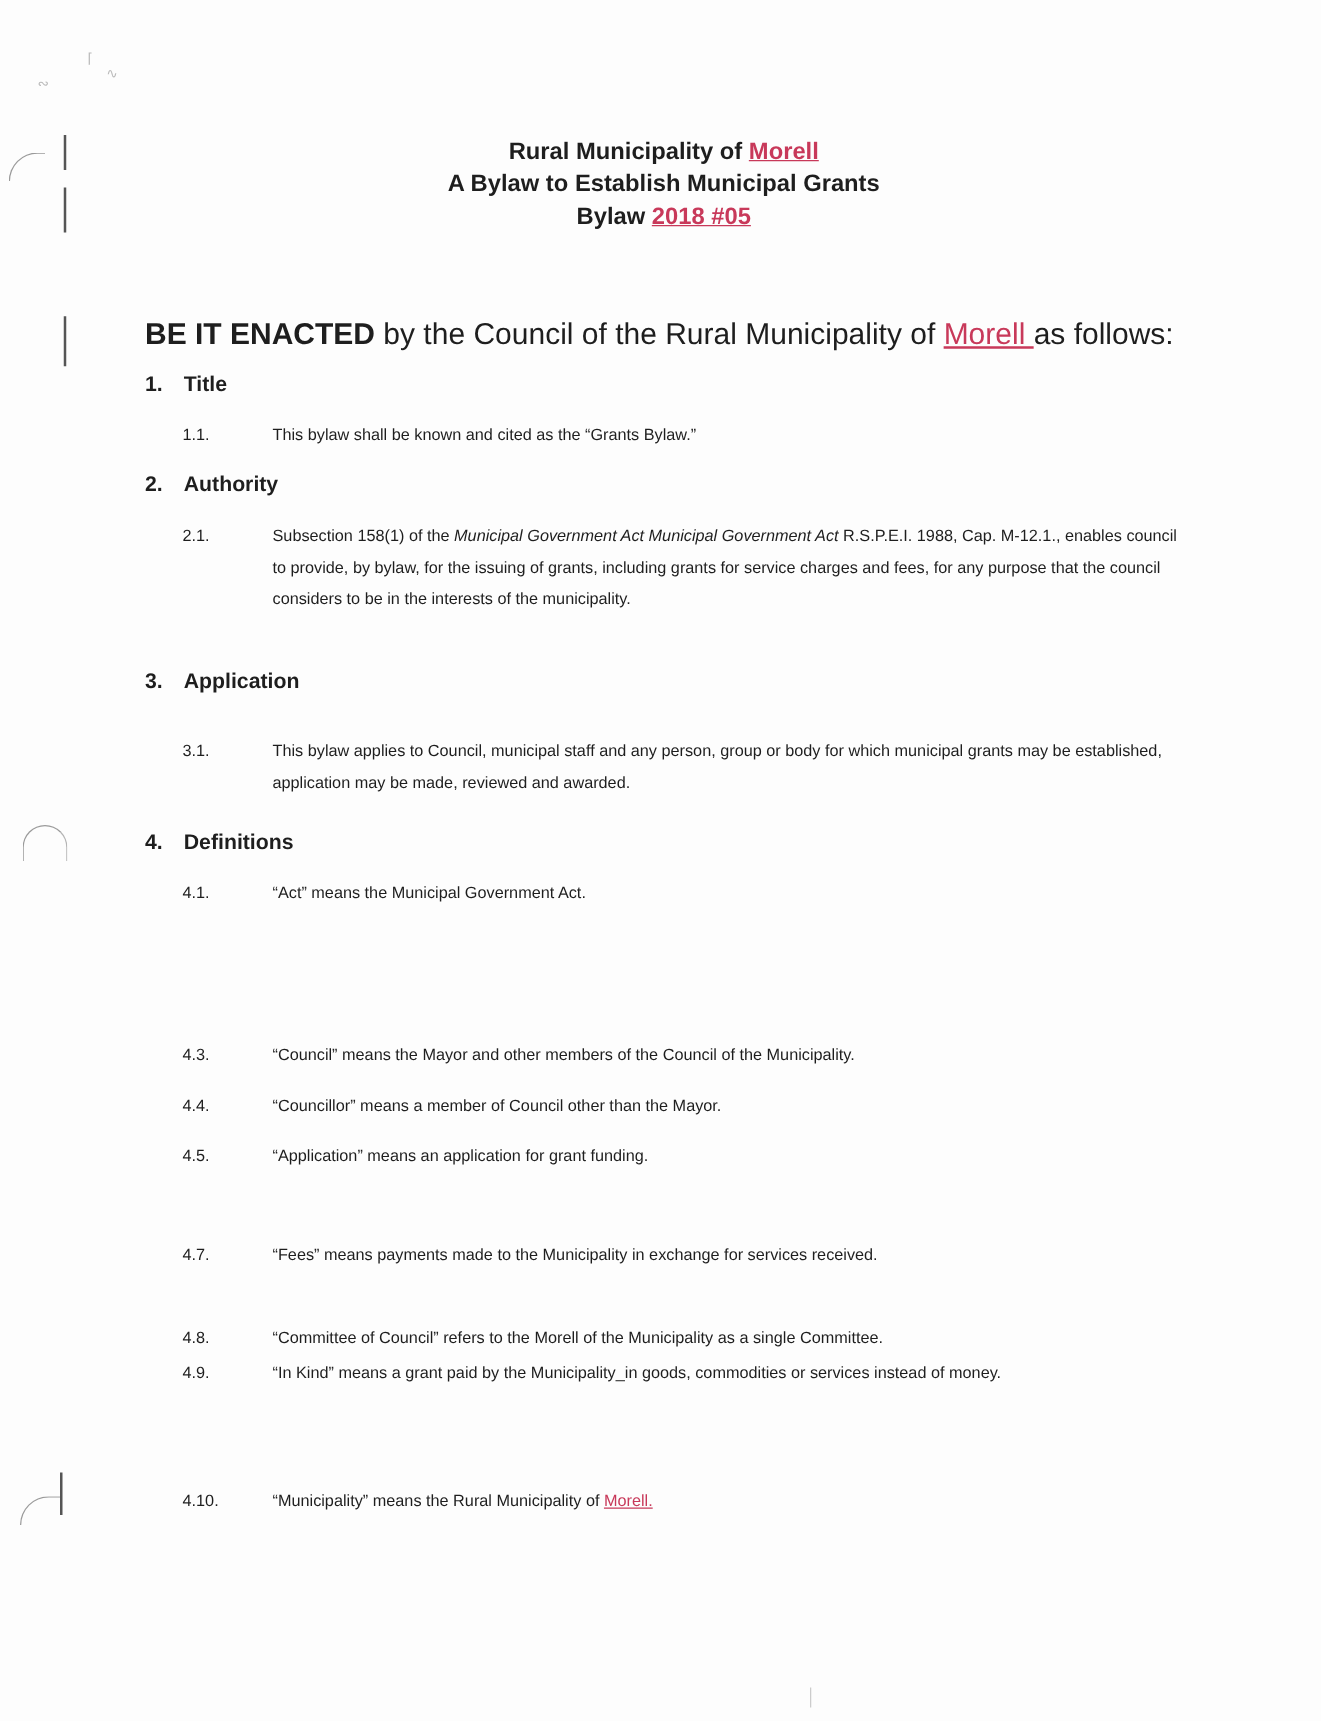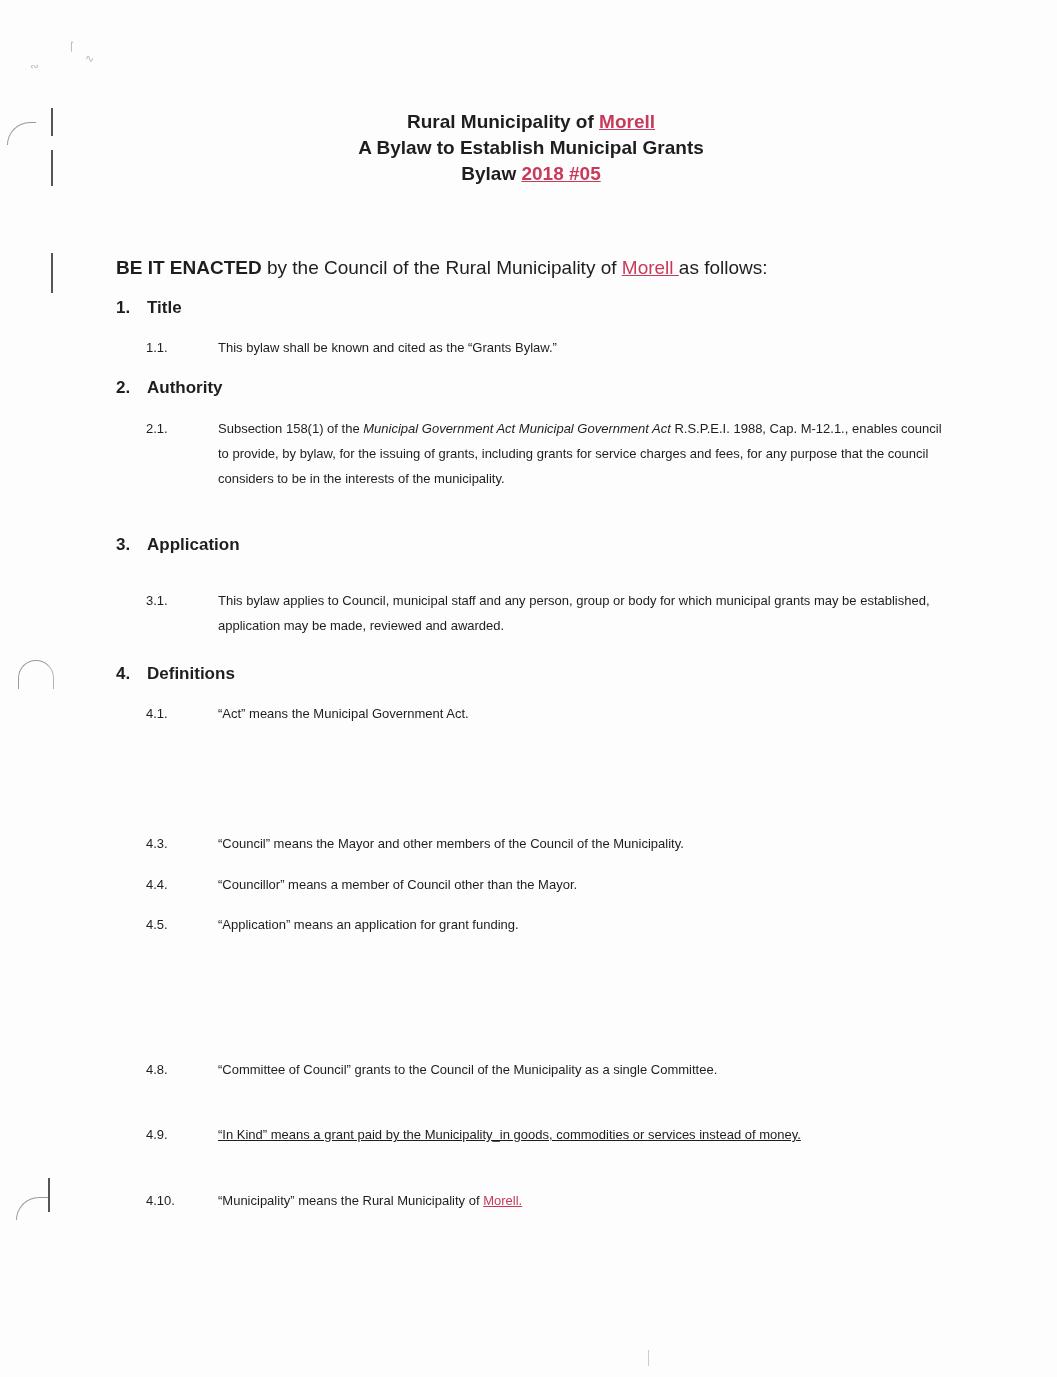--- a/index.html
+++ b/index.html
@@ -65,21 +65,21 @@
       text-decoration-color: #c8395a;
     }
     .red-plain {
       color: #c8395a;
       text-decoration: underline;
     }
     .body-text {
       position: absolute;
       left: 116px;
       width: 840px;
-      font-size: 19px;
+      font-size: 24px;
       line-height: 25px;
     }
     .enact {
       top: 255px;
     }
     .section-head {
       position: absolute;
       left: 116px;
       font-weight: bold;
       font-size: 17px;
@@ -174,25 +174,29 @@
     <span class="txt">“Council” means the Mayor and other members of the Council of the Municipality.</span>
   </div>
   <div class="item" style="top:872px;">
     <span class="num">4.4.</span>
     <span class="txt">“Councillor” means a member of Council other than the Mayor.</span>
   </div>
   <div class="item" style="top:912px;">
     <span class="num">4.5.</span>
     <span class="txt">“Application” means an application for grant funding.</span>
   </div>
+  <div class="item" style="top:991px;">
+    <span class="num">4.7.</span>
+    <span class="txt">“Fees” means payments made to the Municipality in exchange for services received.</span>
+  </div>
   <div class="item" style="top:1057px;">
     <span class="num">4.8.</span>
-    <span class="txt">“Committee of Council” grants to the Council of the Municipality as a single Committee.</span>
-  </div>
-  <div class="item" style="top:1122px;text-decoration:underline;">
+    <span class="txt">“Committee of Council” refers to the Morell of the Municipality as a single Committee.</span>
+  </div>
+  <div class="item" style="top:1085px;">
     <span class="num">4.9.</span>
     <span class="txt">“In Kind” means a grant paid by the Municipality_in goods, commodities or services instead of money.</span>
   </div>
   <div class="item" style="top:1188px;">
     <span class="num">4.10.</span>
     <span class="txt"><span>“Municipality” means the Rural Municipality of </span><span class="red-plain">Morell.</span></span>
   </div>
 
   <div class="margin-line" style="left:648px;top:1350px;height:16px;width:1px;background:#ccc;"></div>
 </div>

